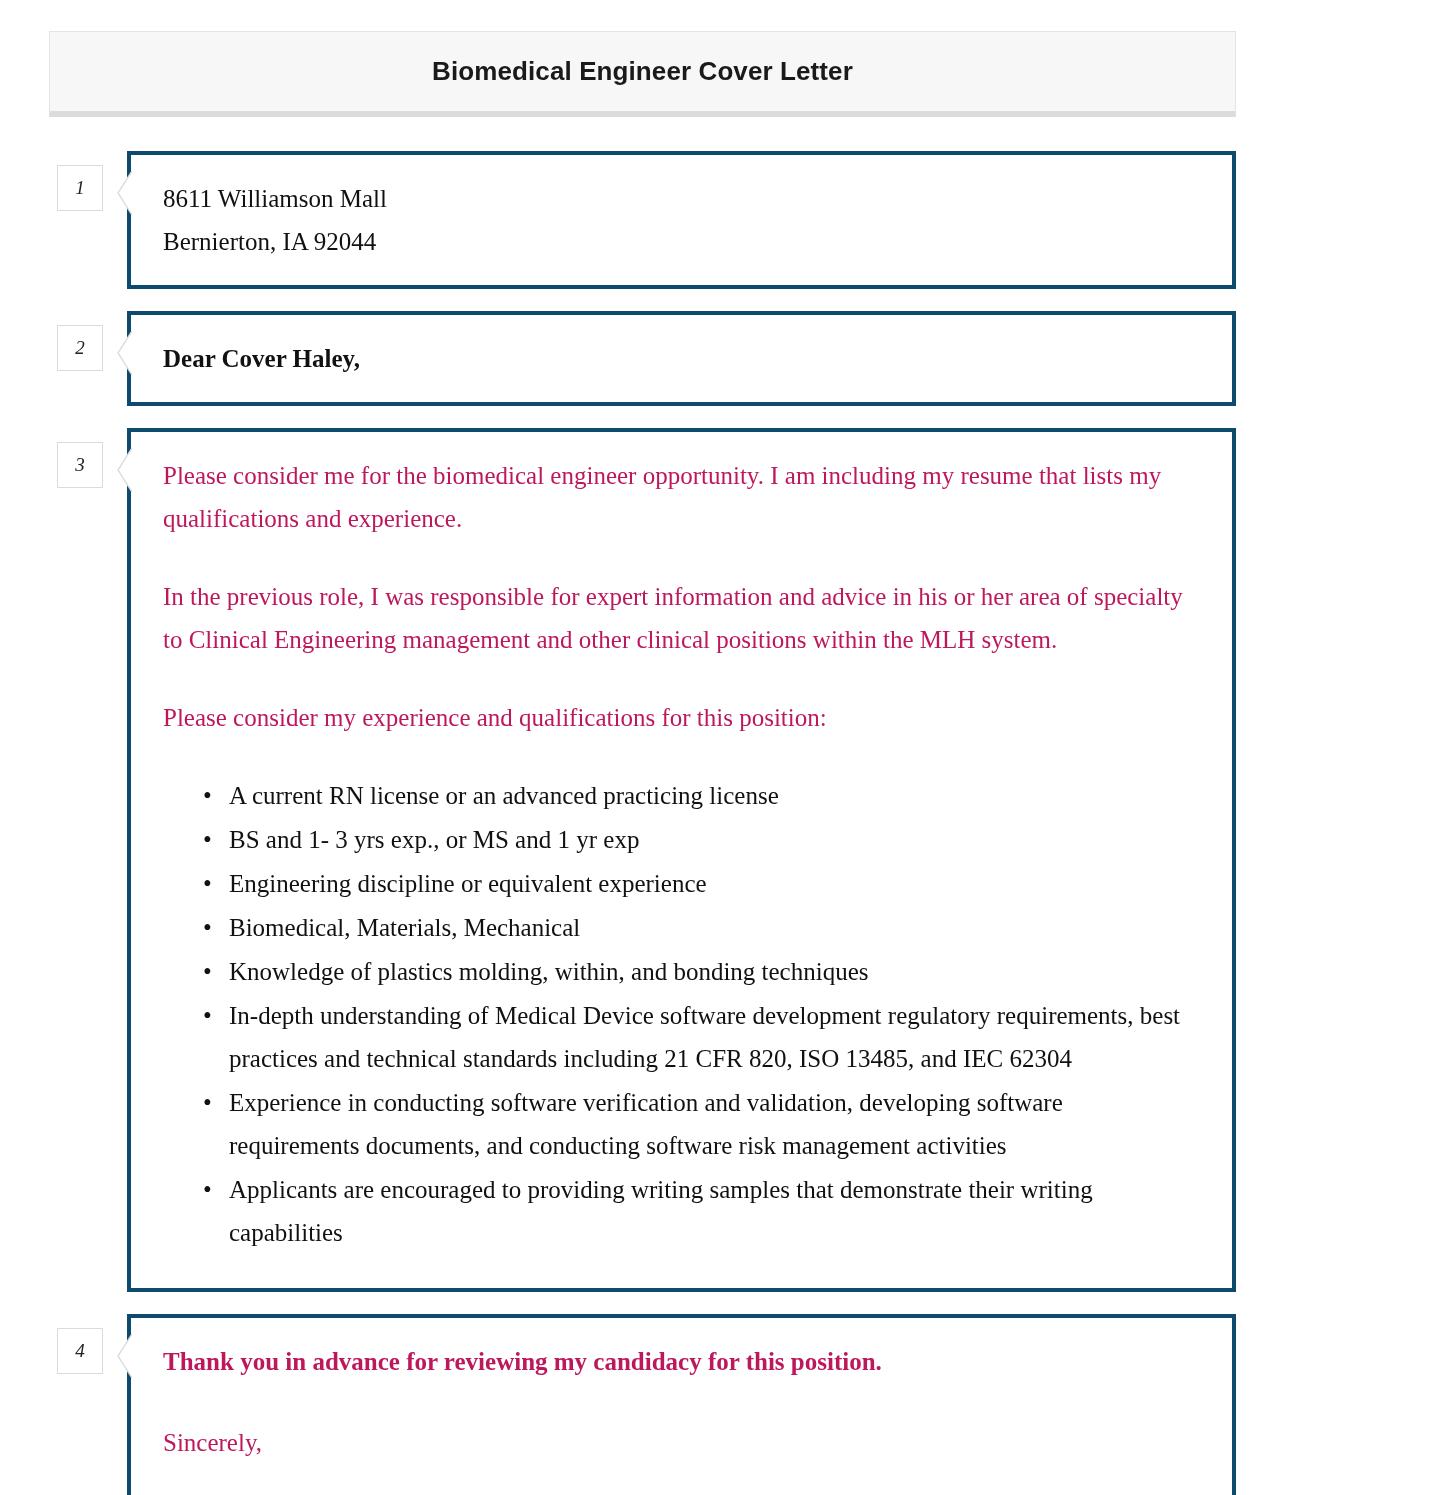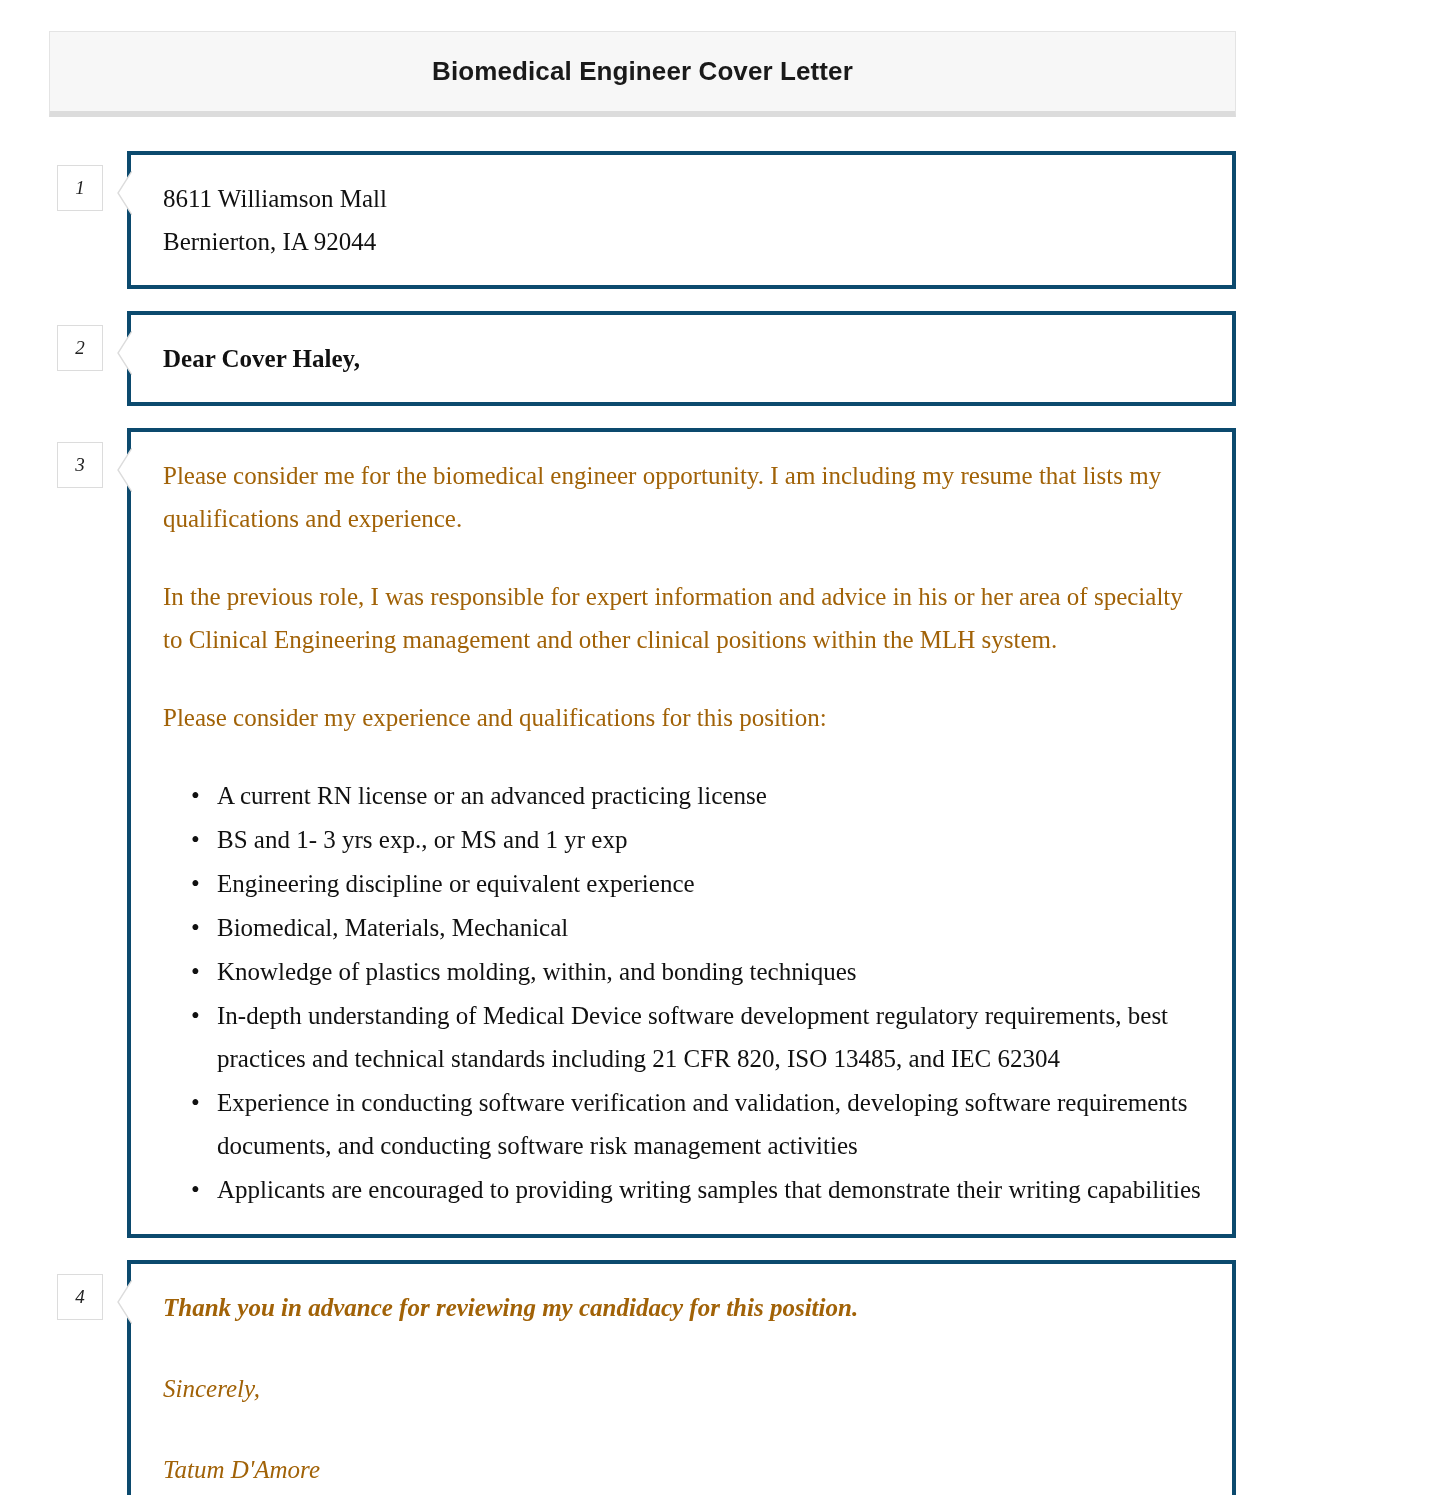--- a/index.html
+++ b/index.html
@@ -98,26 +98,26 @@
     line-height: 43px;
     color: #111111;
   }
   .line.bold {
     font-weight: bold;
   }
   .para {
     font-size: 25px;
     line-height: 43px;
     margin: 0 0 35px 0;
-    color: #a16207;
+    color: #be185d;
   }
   .para:last-child { margin-bottom: 0; }
 
   ul.bullets {
-    margin: 0;
+    margin: 12px;
     padding: 0 0 0 54px;
     list-style: none;
   }
   ul.bullets li {
     position: relative;
     font-size: 25px;
     line-height: 43px;
     margin: 0 0 1px 0;
     color: #111111;
     padding-left: 0;
@@ -125,21 +125,21 @@
   ul.bullets li::before {
     content: "\2022";
     position: absolute;
     left: -26px;
     top: 0;
     font-size: 25px;
     line-height: 43px;
     color: #111111;
   }
 
-  .sig-block .para { margin-bottom: 38px; font-style: italic; }
+  .sig-block .para { margin-bottom: 38px; }
   .sig-block .para.last { margin-bottom: 8px; }
 </style>
 </head>
 <body>
 
 <div class="page">
 
   <div class="doc-header">
     <div class="doc-title">Biomedical Engineer Cover Letter</div>
   </div>

